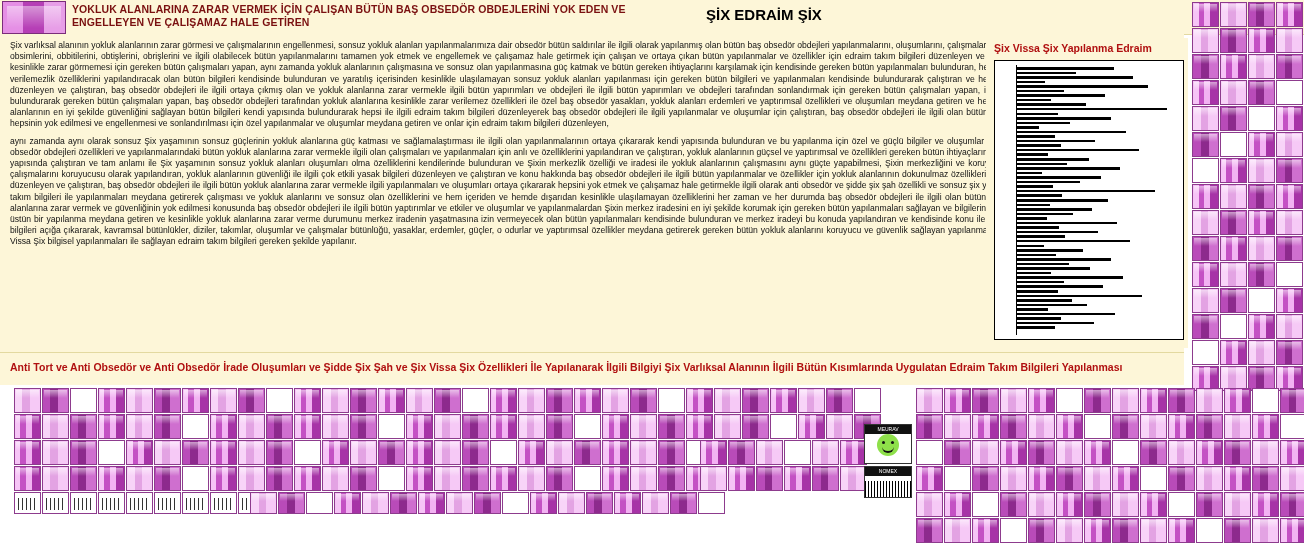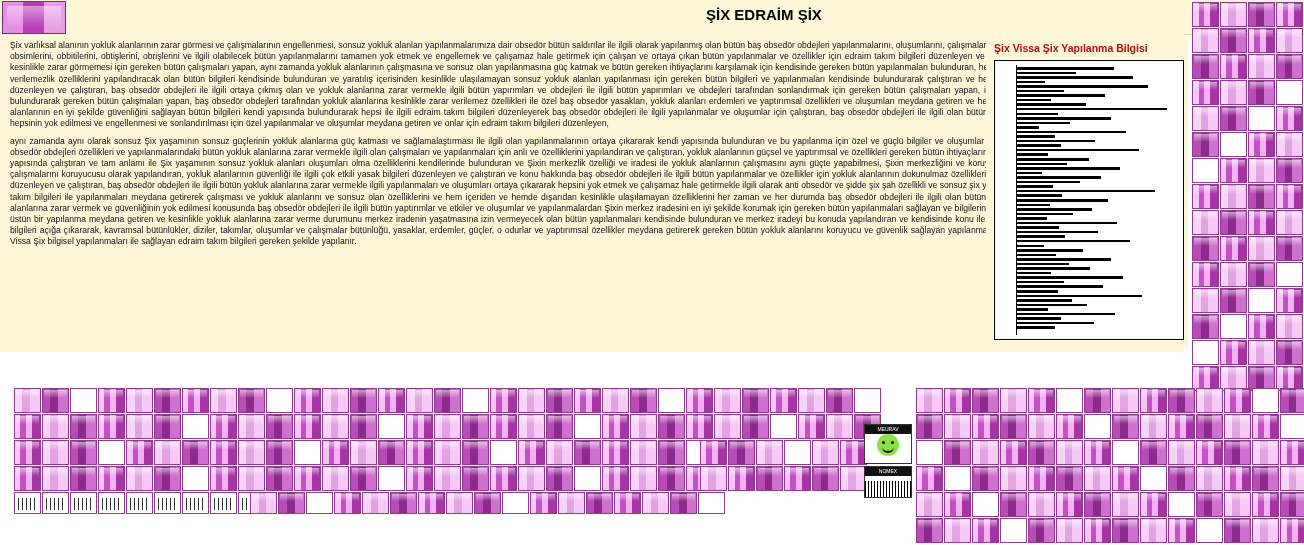--- a/index.html
+++ b/index.html
@@ -54,32 +54,33 @@
   .barcode{position:absolute;left:0;right:0;bottom:0;height:16px;background:#fff;
      background-image:repeating-linear-gradient(90deg,#000 0 1px,#fff 1px 3px);}
 </style>
 </head>
 <body>
 
 <div class="page">
 
   <div class="header">
     <div class="hdr-thumb"></div>
+    <div class="hdr-title">YOKLUK ALANLARINA ZARAR VERMEK İÇİN ÇALIŞAN BÜTÜN BAŞ OBSEDÖR OBDEJLERİNİ YOK EDEN VE ENGELLEYEN VE ÇALIŞAMAZ HALE GETİREN</div>
     <div class="hdr-brand">ŞİX EDRAİM ŞİX</div>
   </div>
 
   <div class="body-box">
     <div class="para">
       <p>Şix varlıksal alanının yokluk alanlarının zarar görmesi ve çalışmalarının engellenmesi, sonsuz yokluk alanları yapılanmalarımıza dair obsedör bütün saldırılar ile ilgili olarak yapılanmış olan bütün baş obsedör obdejleri yapılanmalarını, oluşumlarını, çalışmalarını, obdejlerini, obdanlarını, oftalarını, bortençlerini, obsimlerini, obbitilerini, obtişlerini, obrişlerini ve ilgili olabilecek bütün yapılanmalarını tamamen yok etmek ve engellemek ve çalışamaz hale getirmek için çalışan ve ortaya çıkan bütün yapılanmalar ve özellikler için edraim takım bilgileri düzenleyen ve çalıştıran, Şix varlıksal alanının yokluk alanlarının kesinlikle zarar görmemesi için gereken bütün çalışmaları yapan, aynı zamanda yokluk alanlarının çalışmasına ve sonsuz olan yapılanmasına güç katmak ve bütün gereken ihtiyaçlarını karşılamak için kendisinde gereken bütün yapılanmaları bulunduran, hem içeride hemde dışarıdan yokluk alanlarına zarar verilemezlik özelliklerini yapılandıracak olan bütün bilgileri kendisinde bulunduran ve yaratılış içerisinden kesinlikle ulaşılamayan sonsuz yokluk alanları yapılanması için gereken bütün bilgileri ve yapılanmaları kendisinde bulundurarak çalıştıran ve her bir bilgi ve yapılanma için edraim takım bilgileri düzenleyen ve çalıştıran, baş obsedör obdejleri ile ilgili ortaya çıkmış olan ve yokluk alanlarına zarar vermekle ilgili bütün yapırımları ve obdejleri ile ilgili bütün yapırımları ve obdejleri tarafından sonlandırmak için gereken bütün çalışmaları yapan, ilgili bütün yasaklanmış durumları kendi yapısında bulundurarak gereken bütün çalışmaları yapan, baş obsedör obdejleri tarafından yokluk alanlarına kesinlikle zarar verilemez özellikleri ile özel baş obsedör yasakları, yokluk alanları erdemleri ve yaptırımsal özellikleri ve oluşumları meydana getiren ve her biri için edraim takım bilgileri düzenleyen, yokluk alanlarının en iyi şekilde güvenliğini sağlayan bütün bilgileri kendi yapısında bulundurarak hepsi ile ilgili edraim takım bilgileri düzenleyerek baş obsedör obdejleri ile ilgili yapılanmalar ve oluşumlar için çalıştıran, baş obsedör obdejleri ile ilgili olan bütün yokluk alanlarına olan saldırıları ortaya çıkararak hepsinin yok edilmesi ve engellenmesi ve sonlandırılması için özel yapılanmalar ve oluşumlar meydana getiren ve onlar için edraim takım bilgileri düzenleyen,</p>
       <p>aynı zamanda aynı olarak sonsuz Şix yaşamının sonsuz güçlerinin yokluk alanlarına güç katması ve sağlamalaştırması ile ilgili olan yapılanmalarının ortaya çıkararak kendi yapısında bulunduran ve bu yapılanma için özel ve güçlü bilgiler ve oluşumlar ve güçleri kendisinde bulundurarak çalıştıran, baş obsedör obdejleri özellikleri ve yapılanmalarındaki bütün yokluk alanlarına zarar vermekle ilgili olan çalışmaları ve yapılanmaları için anlı ve özelliklerini yapılandıran ve çalıştıran, yokluk alanlarının güçsel ve yaptırımsal ve özellikleri gereken bütün ihtiyaçlarını ve bilgisel gereksinimlerini ortaya çıkararak kendi yapısında çalıştıran ve tam anlamı ile Şix yaşamının sonsuz yokluk alanları oluşumları olma özelliklerini kendilerinde bulunduran ve Şixin merkezlik özelliği ve iradesi ile yokluk alanlarının çalışmasını aynı güçte yapabilmesi, Şixin merkezliğini ve koruyucu gücünü ve kendisini yokluk alanlarının bütün çalışmalarını koruyucusu olarak yapılandıran, yokluk alanlarının güvenliği ile ilgili çok etkili yasak bilgileri düzenleyen ve çalıştıran ve konu hakkında baş obsedör obdejleri ile ilgili bütün yapılanmalar ve özellikler için yokluk alanlarının dokunulmaz özellikleriyle yapılandıran ve hepsi için edraim takım bilgileri düzenleyen ve çalıştıran, baş obsedör obdejleri ile ilgili bütün yokluk alanlarına zarar vermekle ilgili yapılanmaları ve oluşumları ortaya çıkararak hepsini yok etmek ve çalışamaz hale getirmekle ilgili olarak anti obsedör ve şidde şix şah özellikli ve sonsuz şix yaşamının sonsuz güçlerinin ve özelliklerinin edraim takım bilgileri ile yapılanmaları meydana getirerek çalışması ve yokluk alanlarını ve sonsuz olan özelliklerini ve hem içeriden ve hemde dışarıdan kesinlikle ulaşılamayan özelliklerini her zaman ve her durumda baş obsedör obdejleri ile ilgili olan bütün yapılanmalar ve oluşumlardan koruyan ve yokluk alanlarına zarar vermek ve güvenliğinin yok edilmesi konusunda baş obsedör obdejleri ile ilgili bütün yaptırımlar ve etkiler ve oluşumlar ve yapılanmalardan Şixin merkez iradesini en iyi şekilde korumak için gereken bütün yapılanmaları sağlayan ve bilgilerini bulunduran ve bu konuda merkez iradeyi koruyan üstün bir yapılanma meydana getiren ve kesinlikle yokluk alanlarına zarar verme durumunu merkez iradenin yaşatmasına izin vermeyecek olan bütün yapılanmaları kendisinde bulunduran ve merkez iradeyi bu konuda yapılandıran ve kendisinde konu ile ilgili bütün bilgileri bulundurarak ve gereken bütün bilgileri açığa çıkararak, kavramsal bütünlükler, diziler, takımlar, oluşumlar ve çalışmalar bütünlüğü, yasaklar, erdemler, güçler, o odurlar ve yaptırımsal özellikler meydana getirerek gereken bütün yokluk alanlarını koruyucu ve güvenlik sağlayan yapılanmaları meydana getiren ve bütün yapılanmalarını Şix Vissa Şix bilgisel yapılanmaları ile sağlayan edraim takım bilgileri gereken şekilde yapılanır.</p>
     </div>
   </div>
 
   <div class="chart-panel">
-    <div class="chart-title">Şix Vissa Şix Yapılanma Bilgisi</div>
+    <div class="chart-title">Şix Vissa Şix Yapılanma Edraim</div>
     <div class="chart-area" id="chart-area">
       <div class="axis-v"></div>
     <div class="bar" style="top: 6px; width: 96.875px; height: 2.50345px;"></div>
         <div class="bar" style="top: 10.5517px; width: 59.375px; height: 2.50345px;"></div>
         <div class="bar" style="top: 15.1034px; width: 115.625px; height: 2.50345px;"></div>
         <div class="bar" style="top: 19.6552px; width: 28.125px; height: 2.50345px;"></div>
         <div class="bar" style="top: 24.2069px; width: 131.25px; height: 2.50345px;"></div>
         <div class="bar" style="top: 28.7586px; width: 46.875px; height: 2.50345px;"></div>
         <div class="bar" style="top: 33.3103px; width: 87.5px; height: 2.50345px;"></div>
         <div class="bar" style="top: 37.8621px; width: 34.375px; height: 2.50345px;"></div>
@@ -129,20 +130,23 @@
         <div class="bar" style="top: 238.138px; width: 54.6875px; height: 2.50345px;"></div>
         <div class="bar" style="top: 242.69px; width: 70.3125px; height: 2.50345px;"></div>
         <div class="bar" style="top: 247.241px; width: 31.25px; height: 2.50345px;"></div>
         <div class="bar" style="top: 251.793px; width: 98.4375px; height: 2.50345px;"></div>
         <div class="bar" style="top: 256.345px; width: 43.75px; height: 2.50345px;"></div>
         <div class="bar" style="top: 260.897px; width: 76.5625px; height: 2.50345px;"></div>
         <div class="bar" style="top: 265.448px; width: 37.5px; height: 2.50345px;"></div>
       </div>
   </div>
 
+  <div class="banner">
+    <div class="banner-text">Anti Tort ve Anti Obsedör ve Anti Obsedör İrade Oluşumları ve Şidde Şix Şah ve Şix Vissa Şix Özellikleri İle Yapılanarak İlgili Bilgiyi Şix Varlıksal Alanının İlgili Bütün Kısımlarında Uygulatan Edraim Takım Bilgileri Yapılanması</div>
+  </div>
 
   <div id="right-grid" style="position: absolute; left: 0px; top: 0px; width: 1304px; height: 545px; pointer-events: none;">
       <div class="tile" style="left: 1192px; top: 2px; width: 25px; height: 23px;">
         <i></i>
         <u></u>
       </div>
       <div class="tile pale" style="left: 1192px; top: 28px; width: 25px; height: 23px;">
         <i></i>
         <u></u>
       </div>

